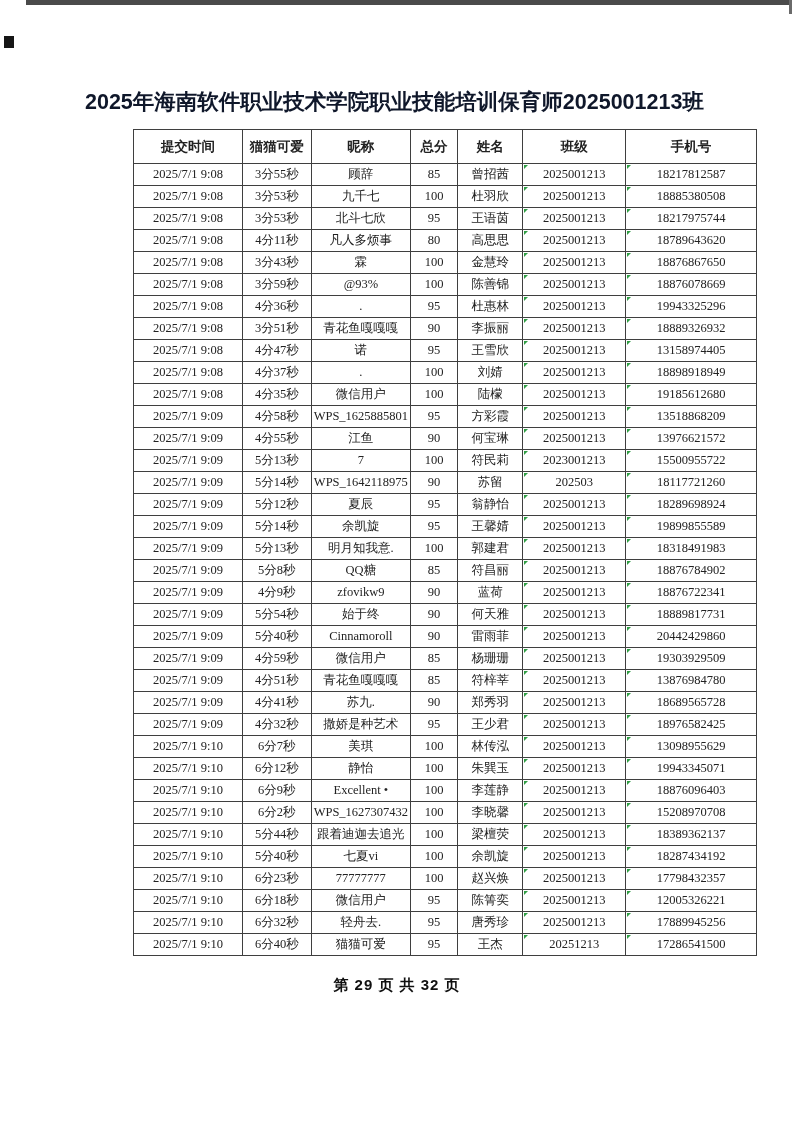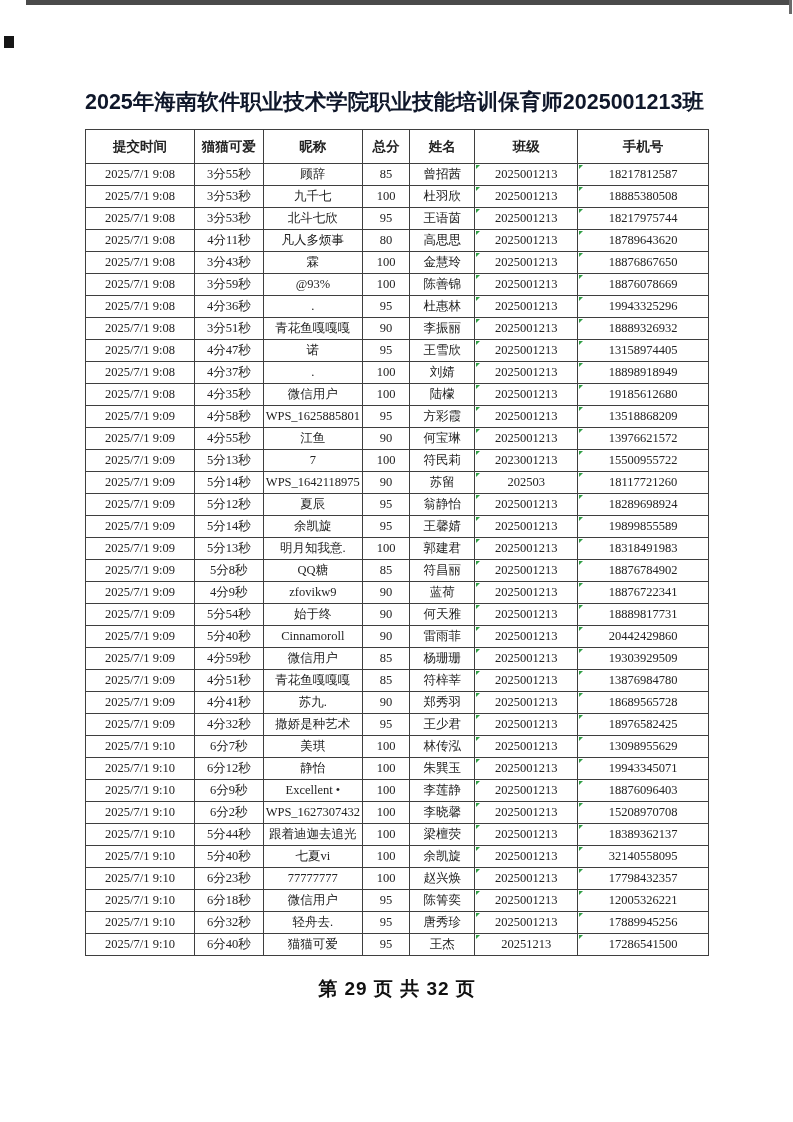--- a/index.html
+++ b/index.html
@@ -33,20 +33,21 @@
     text-align:left;
     color:#0f172a;
   }
   .title .t1{display:block;font-size:21.5px;line-height:1.55;}
   .title .t2{display:block;font-size:20px;line-height:1.5;}
   table{
     width:100%;
     border-collapse:collapse;
     table-layout:fixed;
     font-size:12.5px;
+    margin-left:48px;
   }
   col.c-submit{width:17.5%;}
   col.c-duration{width:11%;}
   col.c-nickname{width:16%;}
   col.c-score{width:7.5%;}
   col.c-name{width:10.5%;}
   col.c-class{width:16.5%;}
   col.c-phone{width:21%;}
   th,td{
     border:1px solid #3f3f3f;
@@ -68,21 +69,21 @@
     position:absolute;top:1px;left:1px;
     width:0;height:0;
     border-top:4px solid #2f9e44;
     border-right:4px solid transparent;
   }
   .footer{
     margin-top:20px;
     text-align:center;
     font-family:"Liberation Sans","DejaVu Sans",sans-serif;
     font-weight:bold;
-    font-size:19px;
+    font-size:15px;
     letter-spacing:1px;
     color:#101010;
   }
 </style>
 </head>
 <body>
 
 <div>
   <div class="scan-strip"></div>
   <div class="scan-strip-right"></div>
@@ -394,21 +395,21 @@
             <td class="flag">2025001213</td>
             <td class="flag">18389362137</td>
           </tr>
           <tr>
             <td>2025/7/1 9:10</td>
             <td>5分40秒</td>
             <td>七夏vi</td>
             <td>100</td>
             <td>余凯旋</td>
             <td class="flag">2025001213</td>
-            <td class="flag">32140558095</td>
+            <td class="flag">18287434192</td>
           </tr>
           <tr>
             <td>2025/7/1 9:10</td>
             <td>6分23秒</td>
             <td>77777777</td>
             <td>100</td>
             <td>赵兴焕</td>
             <td class="flag">2025001213</td>
             <td class="flag">17798432357</td>
           </tr>

